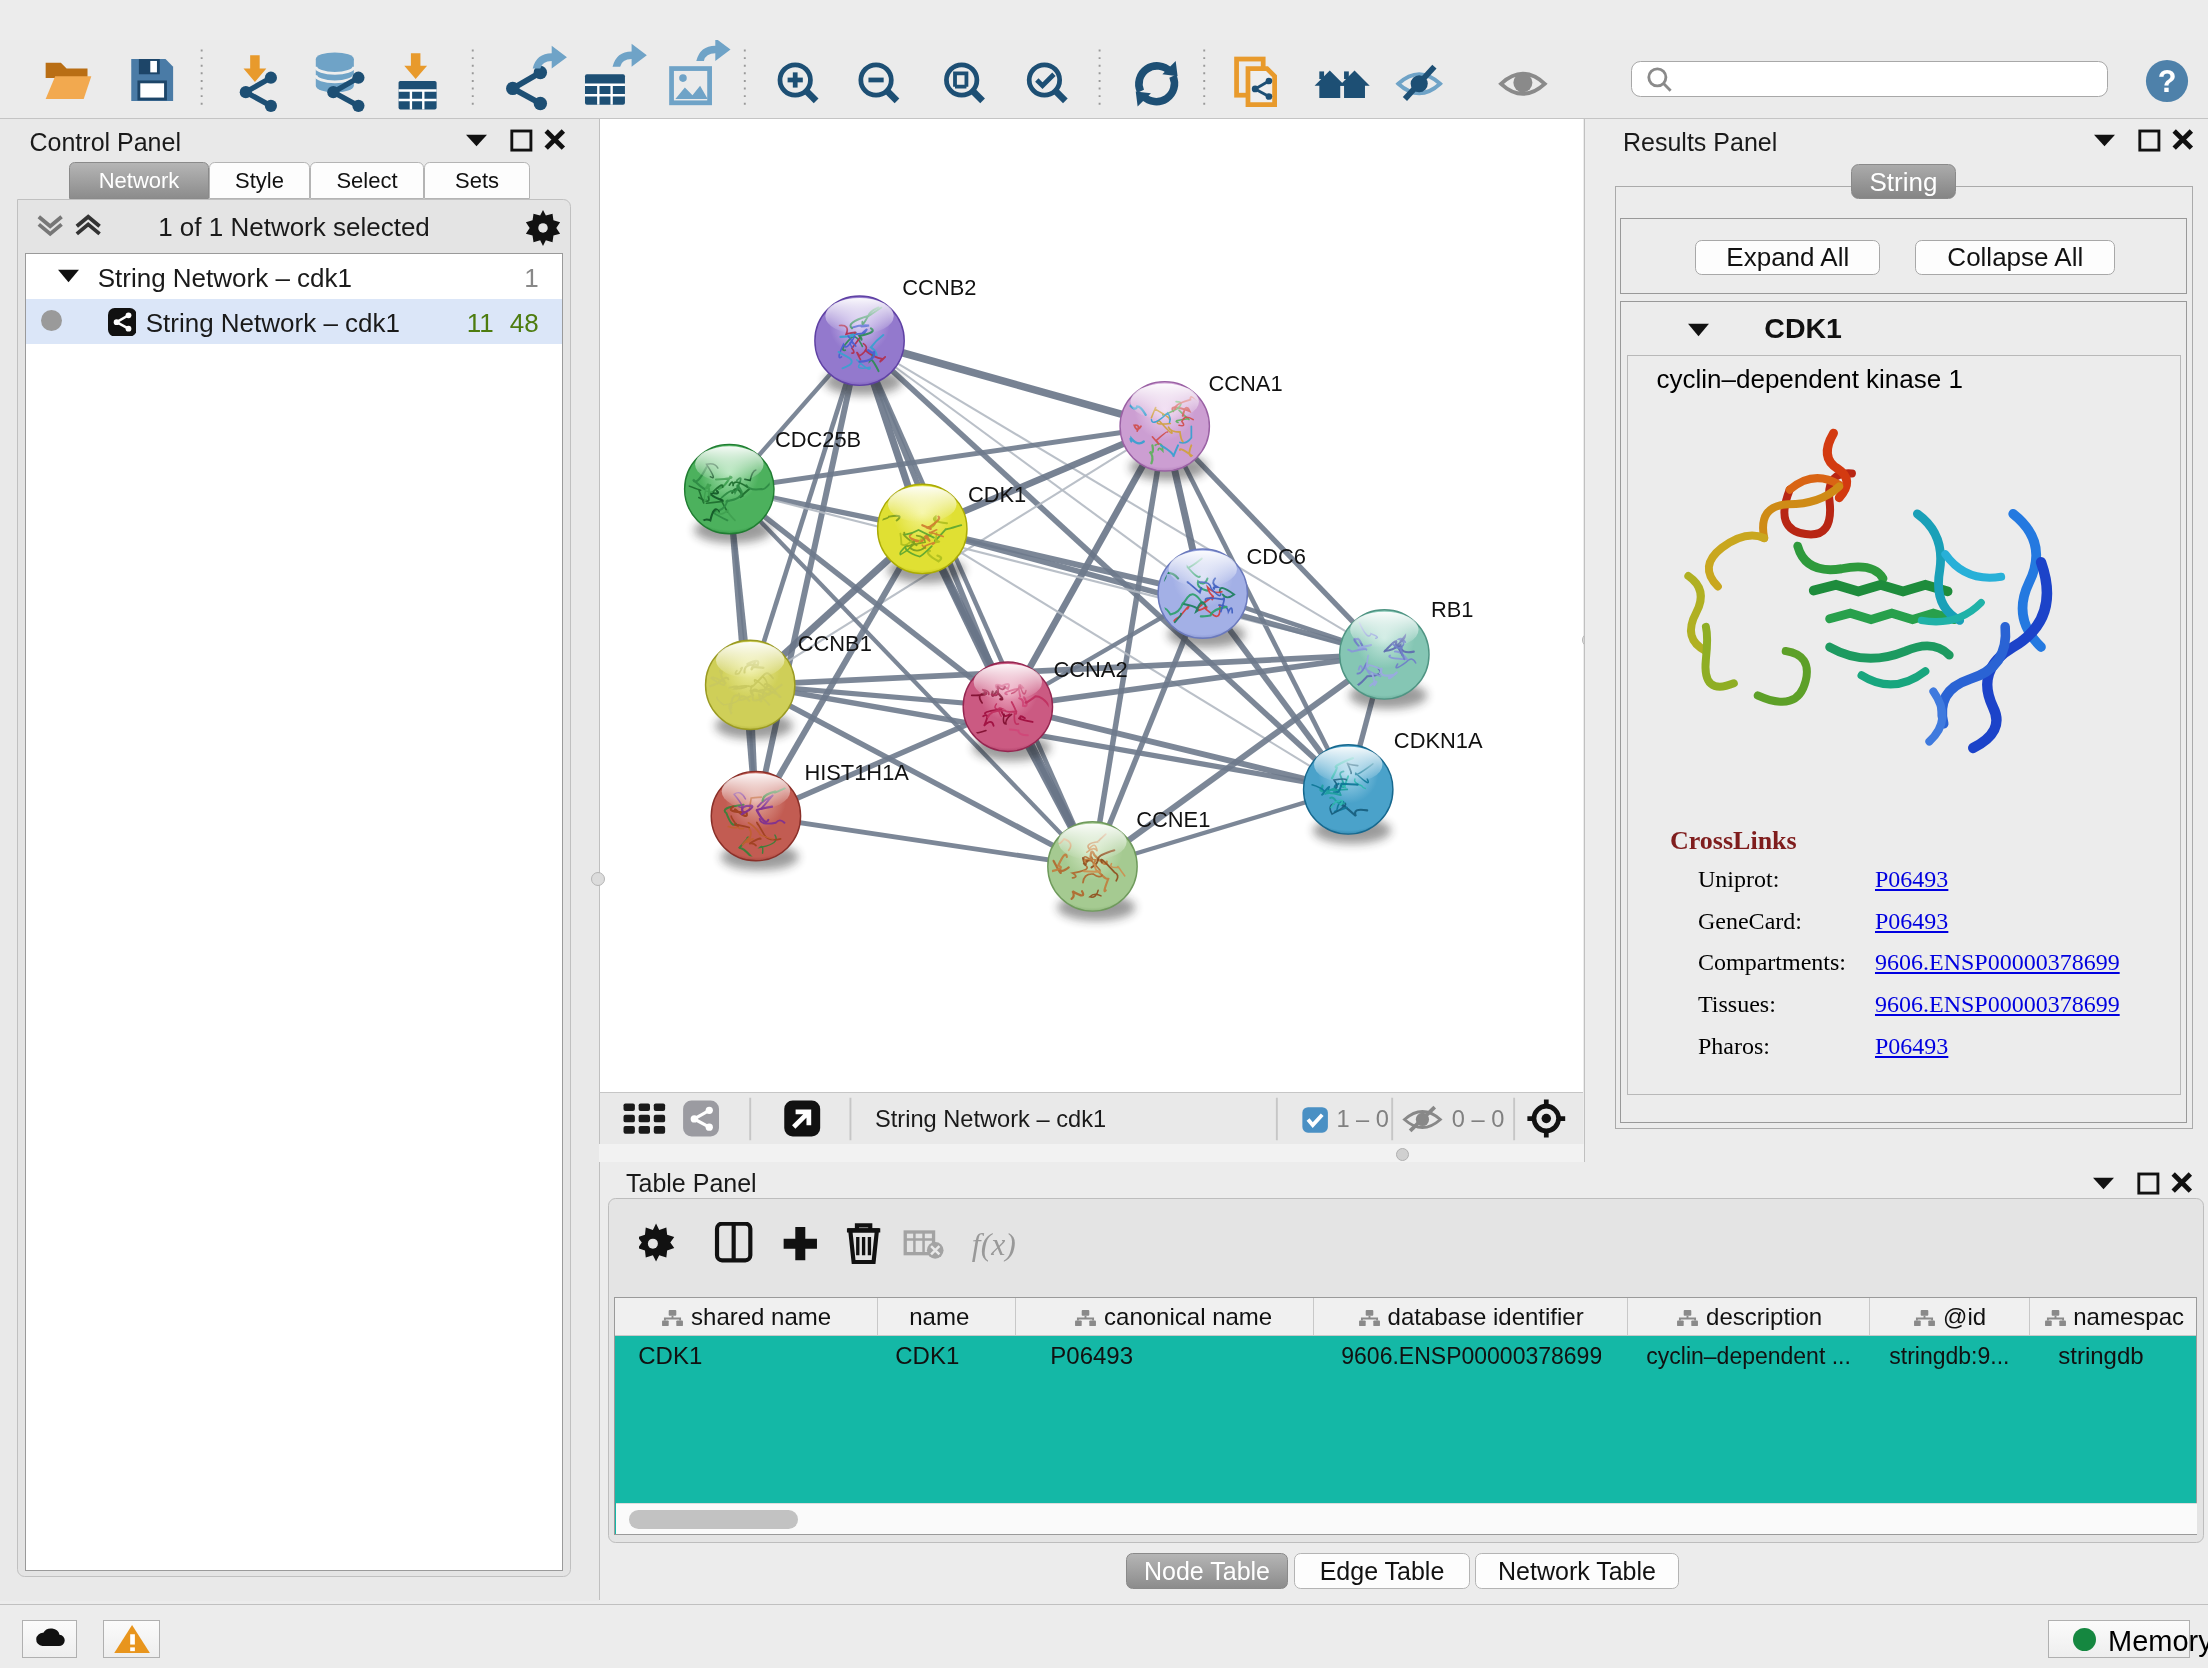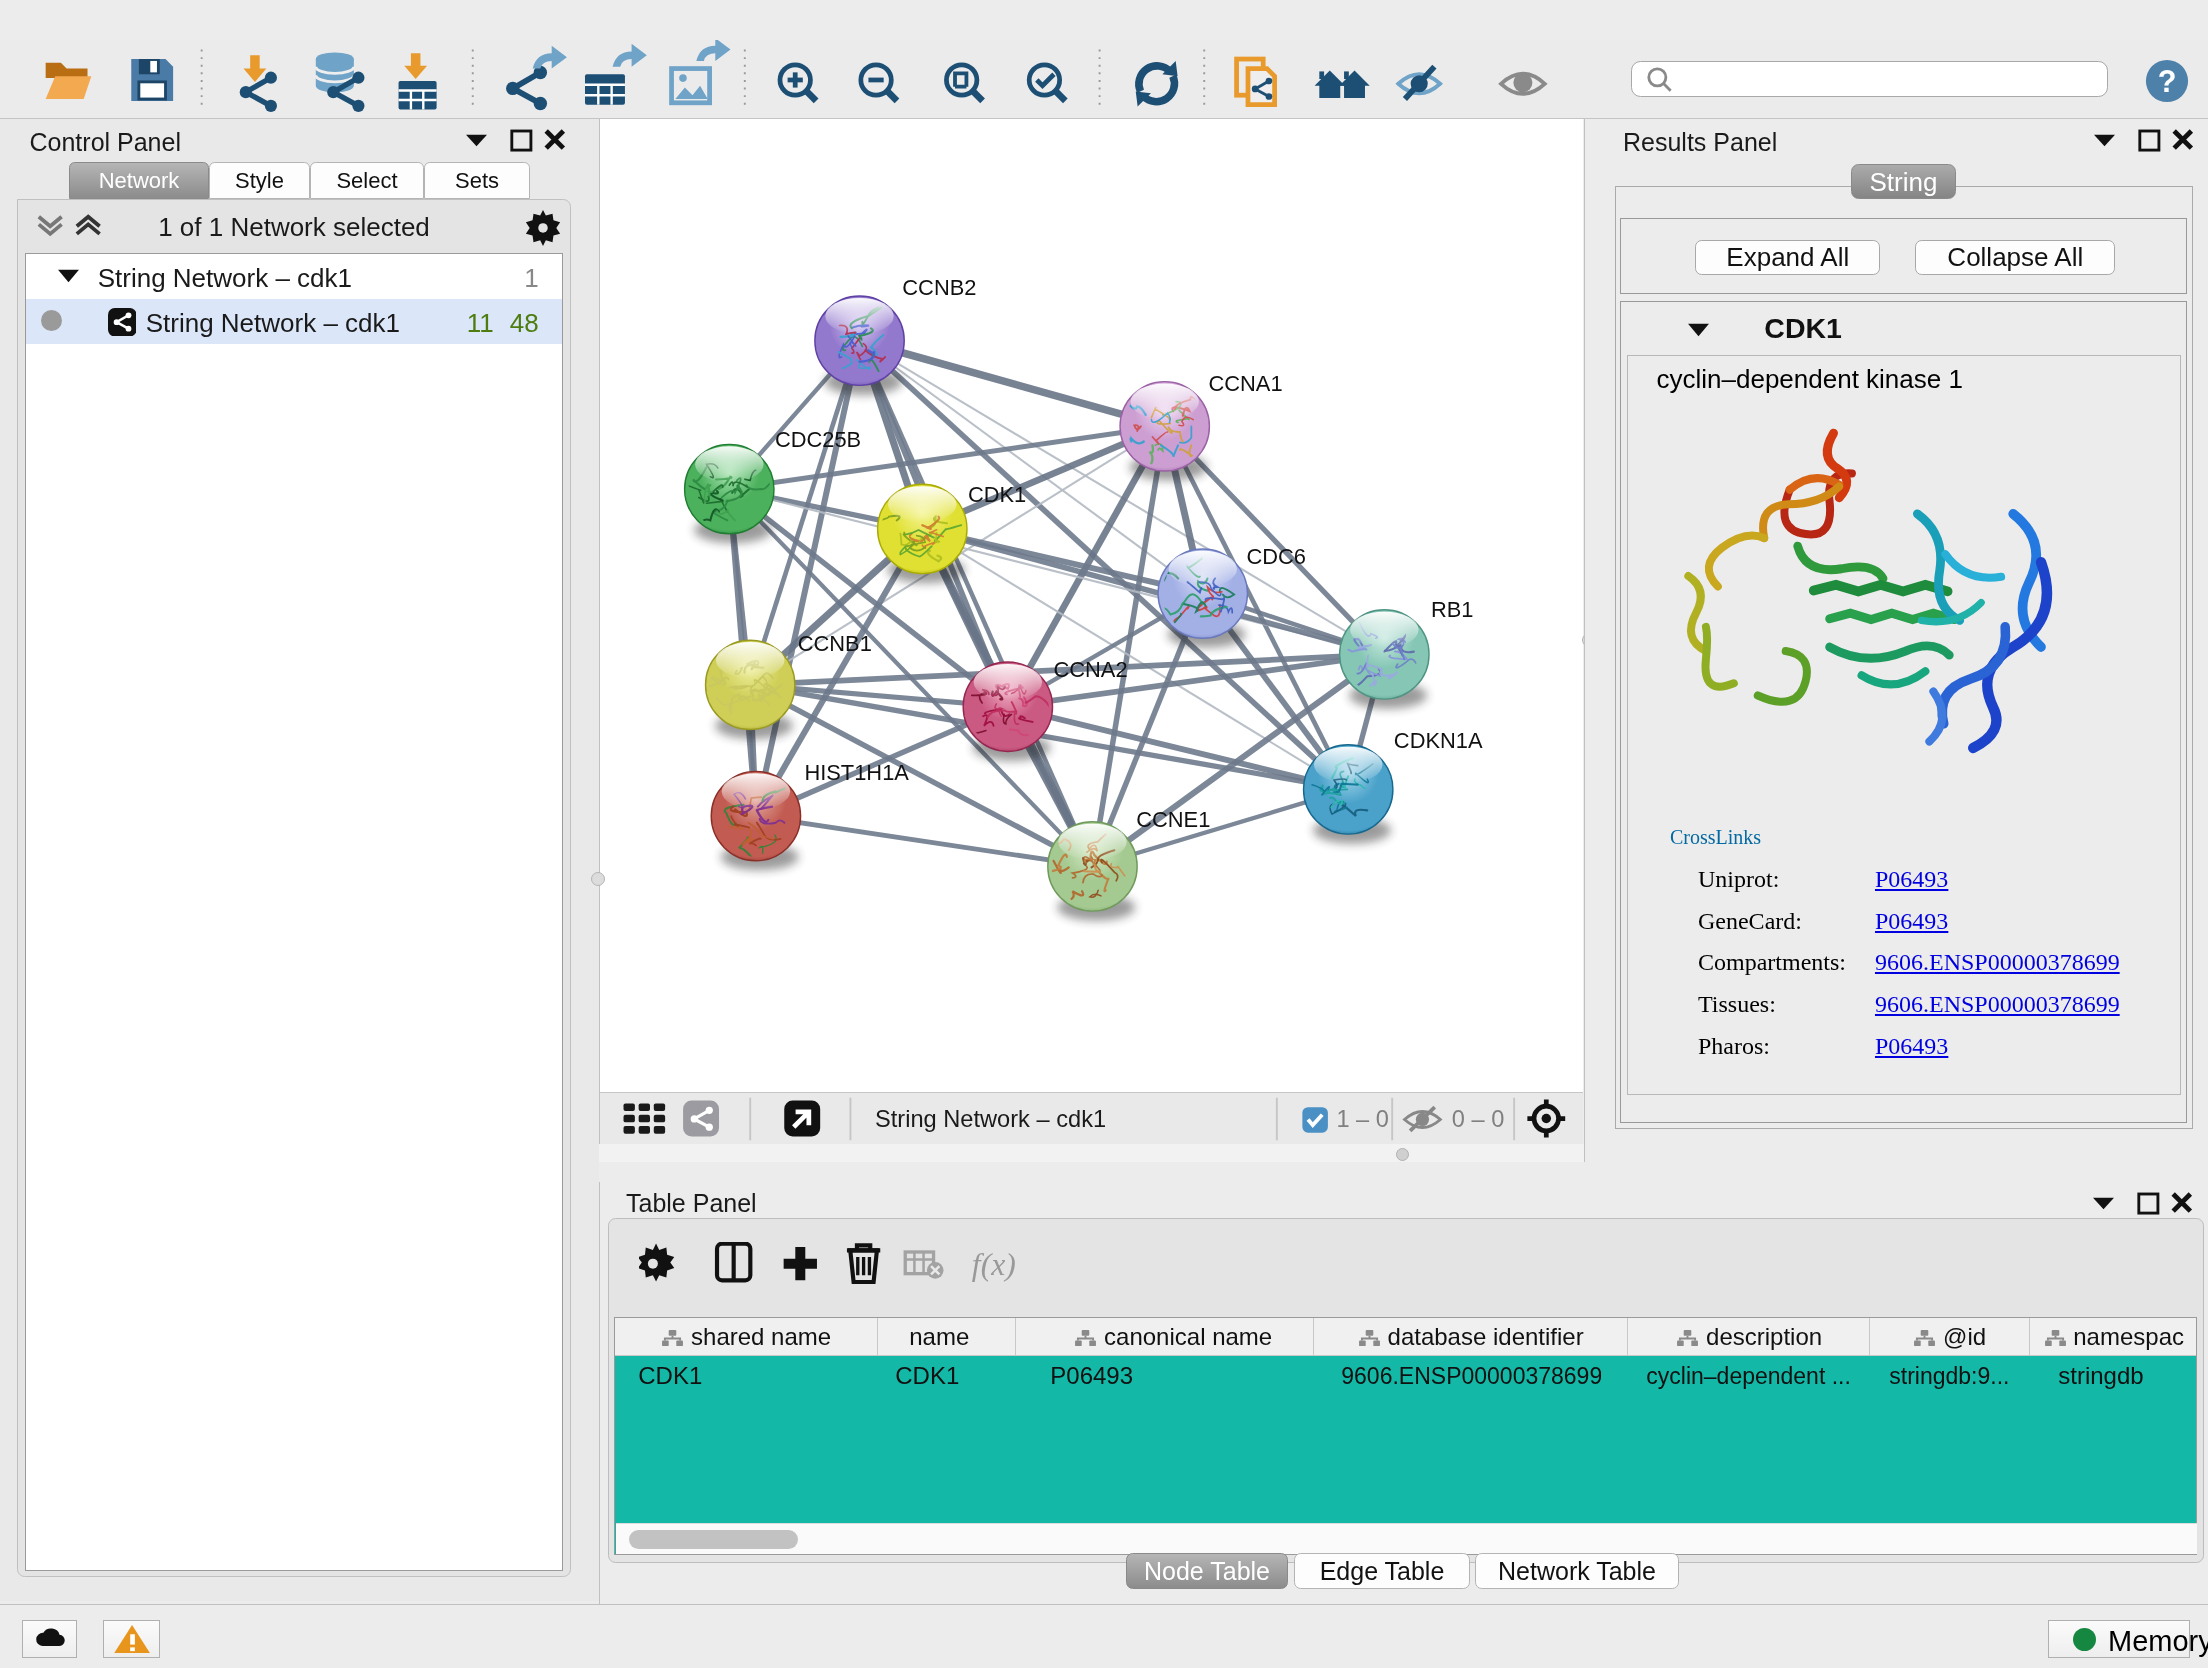--- a/index.html
+++ b/index.html
@@ -28,21 +28,21 @@
 #stringtab { position:absolute; left:266px; top:45px; z-index:5; width:105px; height:35px; background:linear-gradient(#ababab,#858585); border:1px solid #8a8a8a; border-radius:7.6px; color:#fff; font-size:26px; text-align:center; line-height:34px; }
 #rbox { position:absolute; left:29.5px; top:67px; width:578px; height:943px; background:#ececec; border:1px solid #aaa; }
 #rbox1 { position:absolute; left:4.8px; top:31px; width:567px; height:76px; border:1px solid #999; }
 .rbtn { position:absolute; top:21px; height:35px; background:#fdfdfd; border:1px solid #a8a8a8; border-radius:6.7px; font-size:26px; text-align:center; line-height:33px; color:#111; }
 #rbox2 { position:absolute; left:4.8px; top:114px; width:567px; height:822px; border:1px solid #999; }
 #rbox3 { position:absolute; left:5.7px; top:53px; width:554px; height:740px; border:1px solid #b8b8b8; }
 .serif { font-family:"Liberation Serif",serif; }
 .xlrow { position:absolute; left:70px; font-size:24px; color:#000; }
 .xlrow a { color:#0000e0; text-decoration:underline; }
 
-#tpanel { left:599px; top:1162px; width:1609px; height:438px; background:#ececec; border-left:1px solid #c0c0c0;margin-top:20px; }
+#tpanel { left:599px; top:1162px; width:1609px; height:438px; background:#ececec; border-left:1px solid #c0c0c0; }
 #tcontain { position:absolute; left:7.6px; top:36px; width:1596px; height:345px; background:#e4e4e4; border:1px solid #bdbdbd; border-radius:7.6px; }
 #ttable { position:absolute; left:5.7px; top:98px; width:1583px; height:238px; background:#14b8a6; border:1px solid #9a9a9a; }
 #thead { position:absolute; left:0; top:0; width:1581px; height:38px; background:#f0f0f0; border-bottom:1px solid #c8c8c8; font-size:24px; color:#111; }
 .hcell { position:absolute; top:0; height:38px; line-height:38px; text-align:center; border-right:1px solid #c8c8c8; }
 .dcell { position:absolute; top:39px; height:38px; line-height:38px; font-size:24px; color:#111; padding-left:23px; white-space:nowrap; overflow:hidden; }
 #hscroll { position:absolute; left:1px; top:205px; width:1581px; height:31px; background:#fafafa; border-top:1px solid #ddd; }
 #hthumb { position:absolute; left:12.4px; top:5.7px; width:169px; height:19px; background:#c2c2c2; border-radius:9.5px; }
 .btab { position:absolute; top:1553px; height:36px; background:#fdfdfd; border:1px solid #b4b4b4; color:#111; font-size:25px; text-align:center; line-height:34px; border-radius:6.7px; }
 
 .btab.tabsel { background:linear-gradient(#b5b5b5,#8c8c8c); color:#fff; border-color:#8a8a8a; }
@@ -719,21 +719,21 @@
           <path d="M240 320 q40 25 80 -5" stroke="#18a67e" stroke-width="10"></path>
           <path d="M310 120 q35 25 28 70 q-8 45 25 62" stroke="#19a0b8" stroke-width="11"></path>
           <path d="M345 170 q25 35 70 28" stroke="#28b0d8" stroke-width="10"></path>
           <path d="M430 120 q45 35 20 85 q-22 45 15 80" stroke="#2479e0" stroke-width="12"></path>
           <path d="M465 180 q25 70 -35 105 q-48 28 -25 75 q15 30 -25 50" stroke="#1c43c9" stroke-width="13"></path>
           <path d="M420 260 q5 50 -45 65 q-42 14 -32 55" stroke="#2a63d4" stroke-width="12"></path>
           <path d="M330 340 q25 35 -5 62" stroke="#3f7ade" stroke-width="10"></path>
           <path d="M390 230 q-30 30 -75 22" stroke="#20b2a8" stroke-width="9"></path>
           </g>
         </svg>
-        <div class="abs serif" style="left:42px;top:470px;font-size:20px;font-weight:normal;color:#0369a1">CrossLinks</div>
+        <div class="abs serif" style="left:42px;top:470px;font-size:26px;font-weight:bold;color:#7f1d1d">CrossLinks</div>
         <div class="xlrow serif" style="top:510px">Uniprot:<a class="serif" style="position:absolute;left:177px">P06493</a></div>
         <div class="xlrow serif" style="top:552px">GeneCard:<a class="serif" style="position:absolute;left:177px">P06493</a></div>
         <div class="xlrow serif" style="top:593px">Compartments:<a class="serif" style="position:absolute;left:177px">9606.ENSP00000378699</a></div>
         <div class="xlrow serif" style="top:635px">Tissues:<a class="serif" style="position:absolute;left:177px">9606.ENSP00000378699</a></div>
         <div class="xlrow serif" style="top:677px">Pharos:<a class="serif" style="position:absolute;left:177px">P06493</a></div>
       </div>
     </div>
   </div>
 </div>
 

